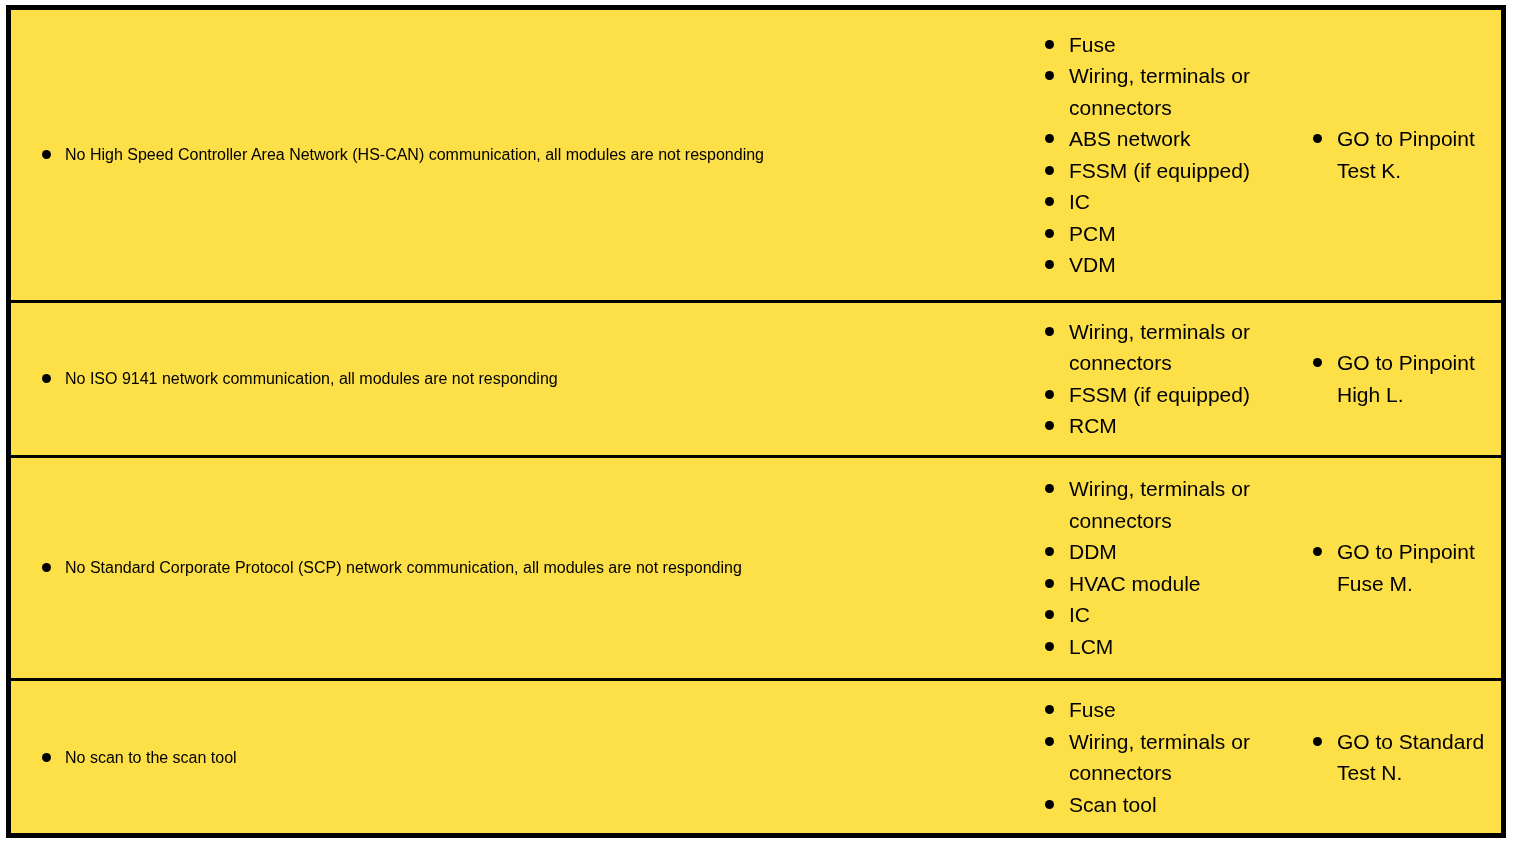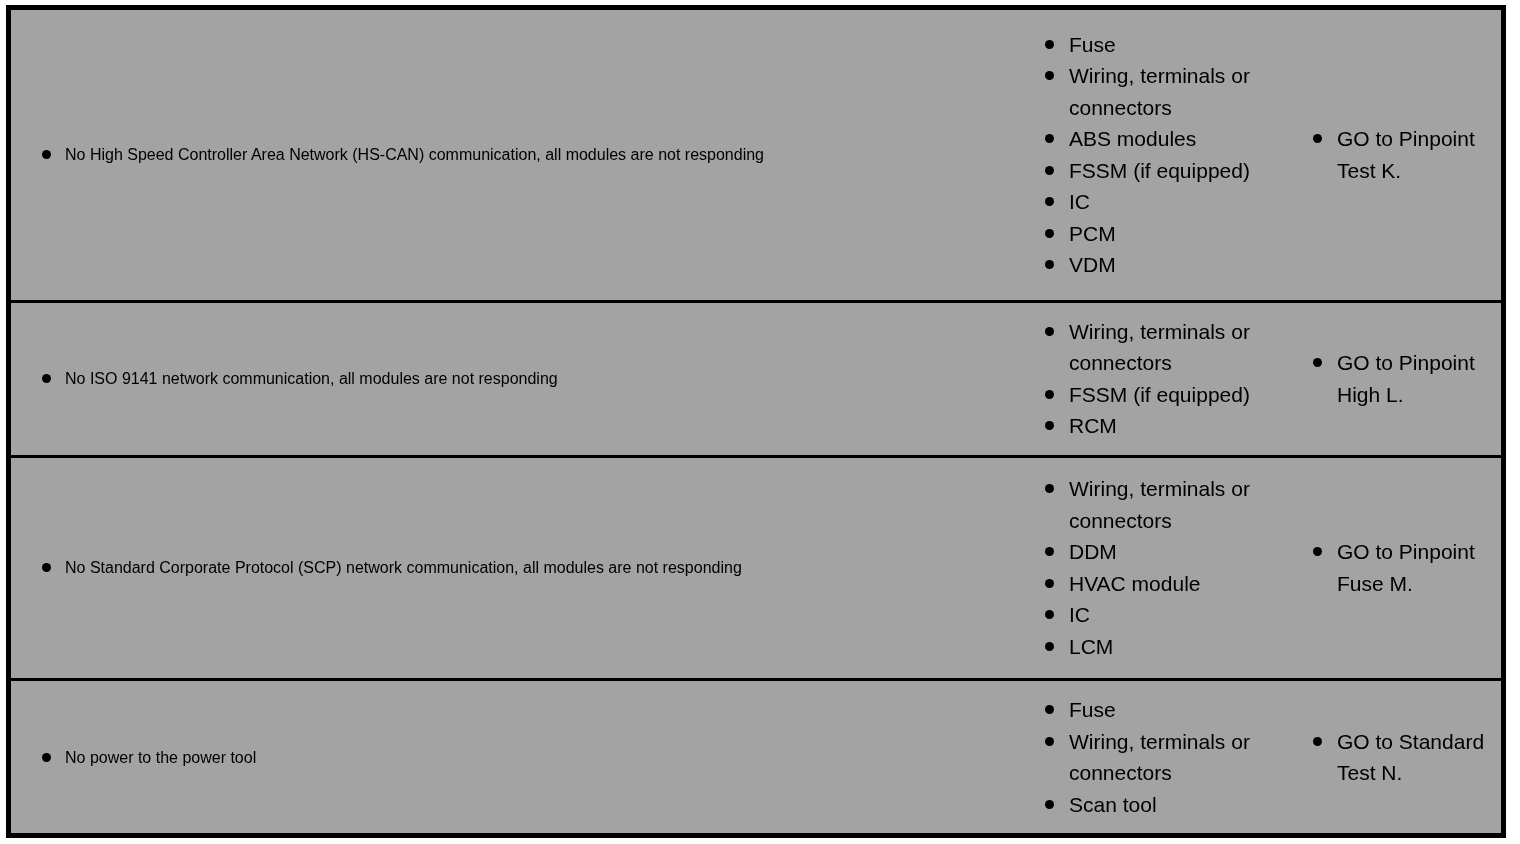--- a/index.html
+++ b/index.html
@@ -29,21 +29,21 @@
     width: 100%;
     height: 100%;
     border-collapse: collapse;
     table-layout: fixed;
   }
 
   table.diag td {
     vertical-align: middle;
     border: 0;
     padding: 0;
-    background: #a3a3a3;
+    background: #fde047;
   }
 
   
   table.diag tr + tr td {
     border-top: 3px solid #000000;
   }
 
   
   td.col-symptom { width: 1006px; }
   td.col-sources { width: 268px; border-left: 3px solid #000000; }
@@ -148,21 +148,21 @@
               <li>
                 <span class="bullet"></span>
                 <span>Fuse</span>
               </li>
               <li>
                 <span class="bullet"></span>
                 <span>Wiring, terminals or connectors</span>
               </li>
               <li>
                 <span class="bullet"></span>
-                <span>ABS modules</span>
+                <span>ABS network</span>
               </li>
               <li>
                 <span class="bullet"></span>
                 <span>FSSM (if equipped)</span>
               </li>
               <li>
                 <span class="bullet"></span>
                 <span>IC</span>
               </li>
               <li>
@@ -277,21 +277,21 @@
           </div>
         </td>
       </tr>
 
       <tr>
         <td class="col-symptom">
           <div class="cellpad">
             <ul class="blist">
               <li>
                 <span class="bullet"></span>
-                <span>No power to the power tool</span>
+                <span>No scan to the scan tool</span>
               </li>
             </ul>
           </div>
         </td>
         <td class="col-sources">
           <div class="cellpad">
             <ul class="blist">
               <li>
                 <span class="bullet"></span>
                 <span>Fuse</span>

